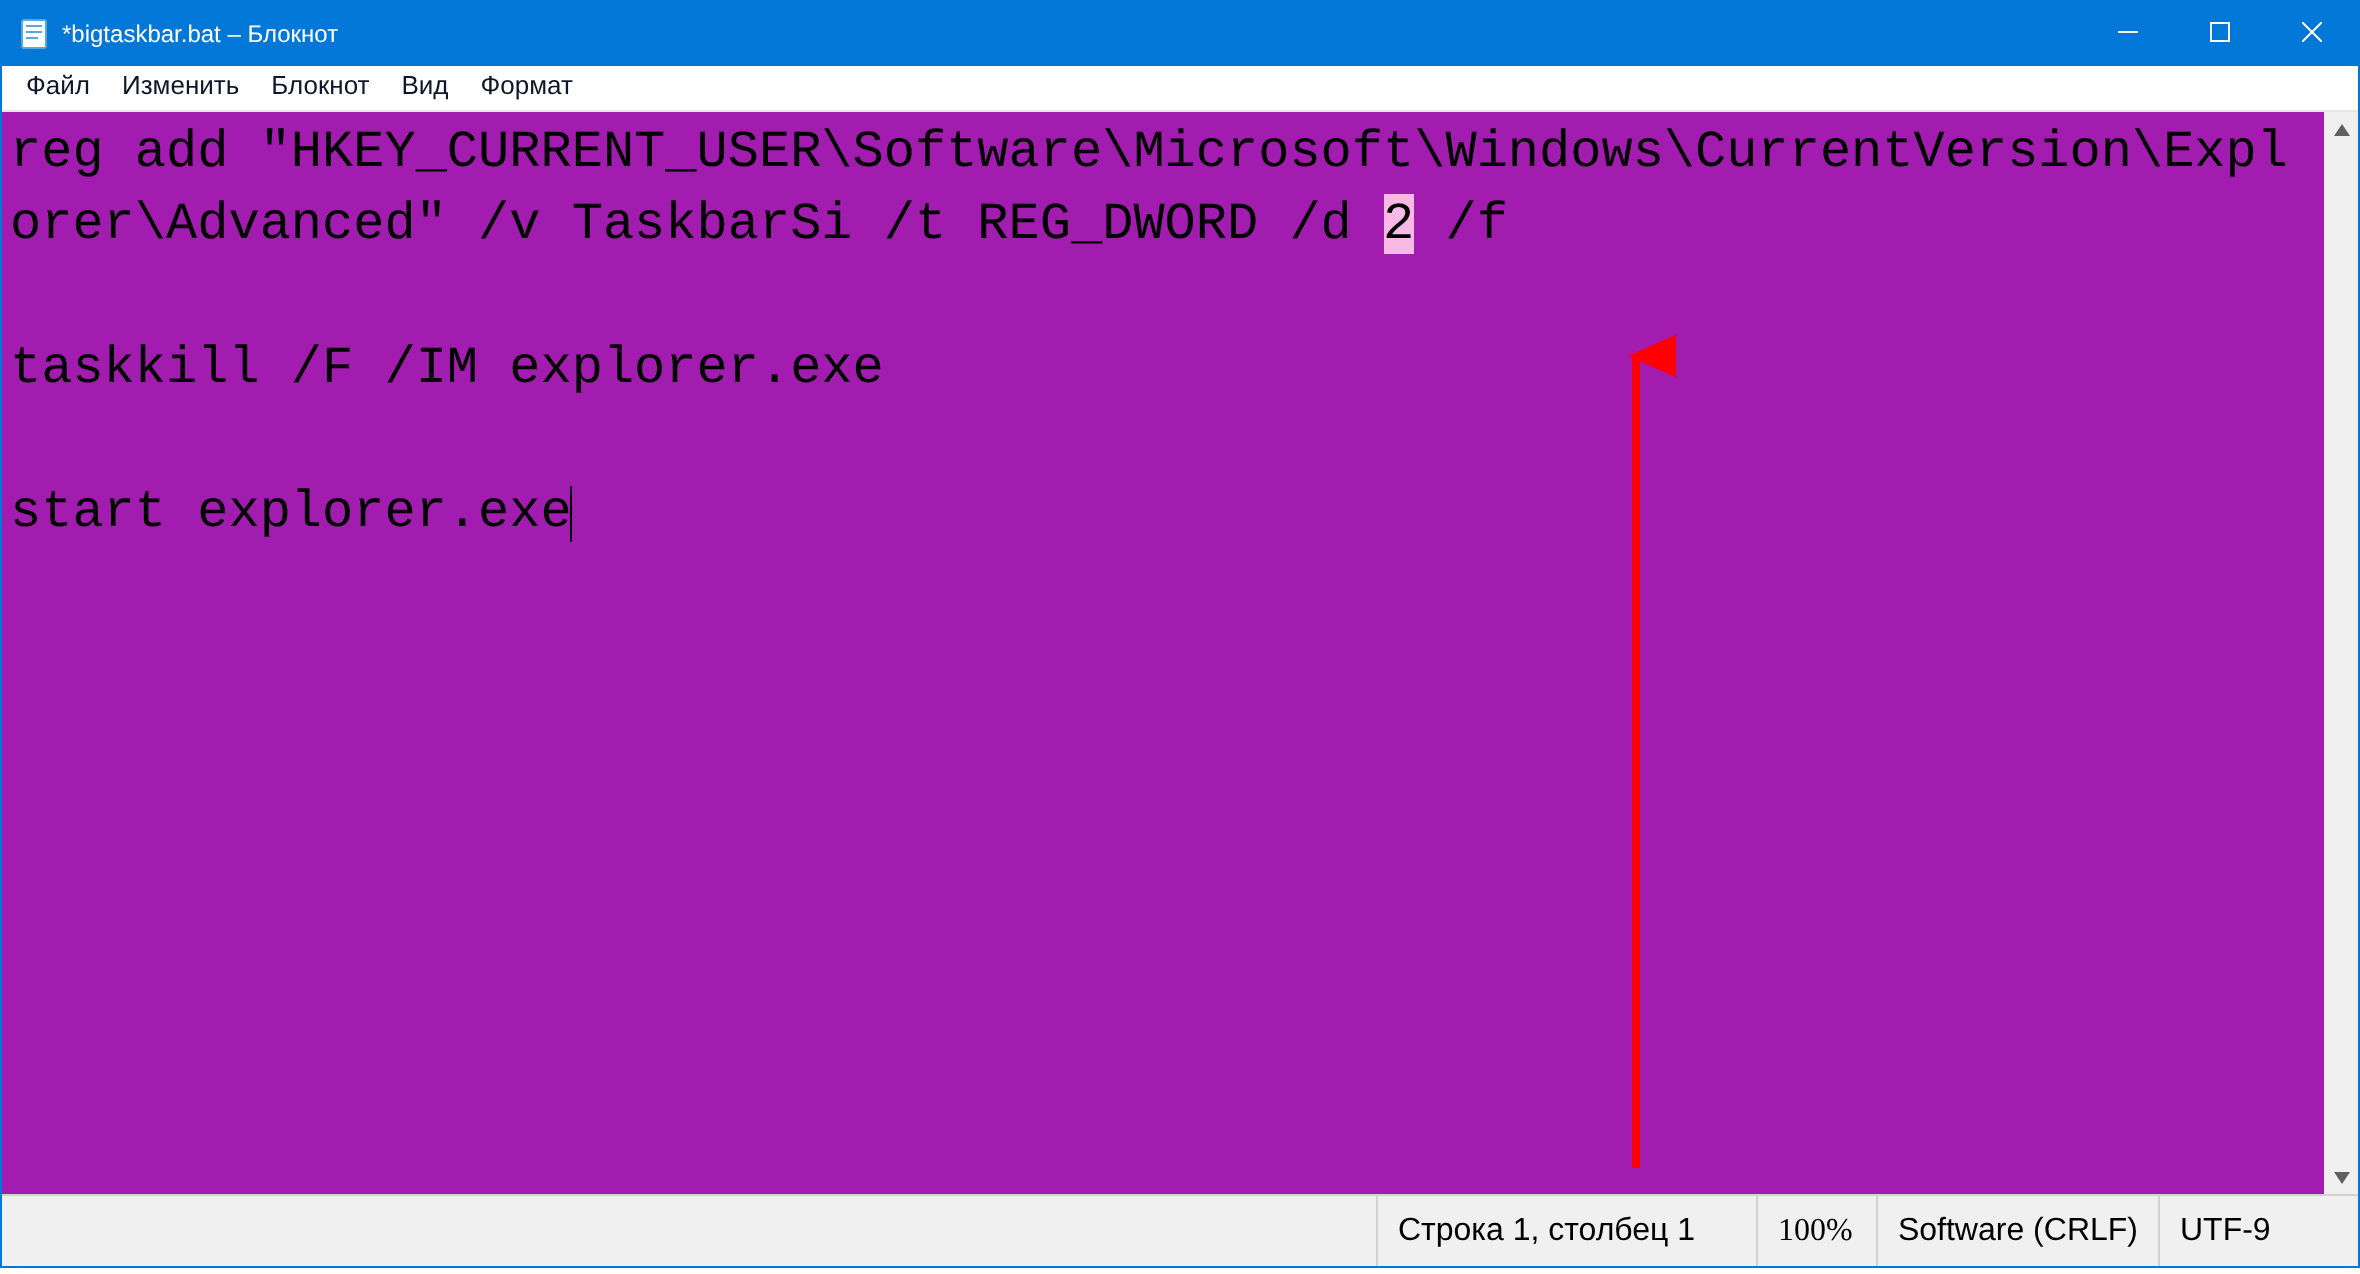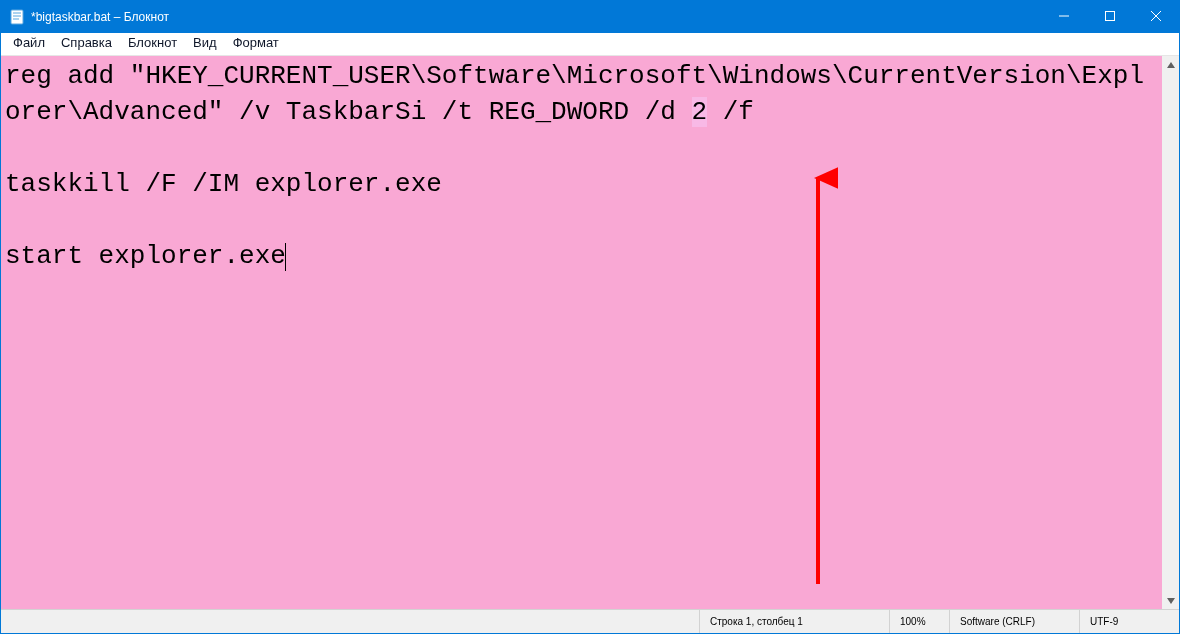--- a/index.html
+++ b/index.html
@@ -78,21 +78,21 @@
     }
     .editor {
       flex: 1;
       padding: 2px 4px;
       font-family: Consolas, "Courier New", monospace;
       font-size: 26px;
       line-height: 36px;
       white-space: pre-wrap;
       word-break: break-all;
       color: #000;
-      background: #f9a8d4;
+      background: #a21caf;
       position: relative;
       overflow: hidden;
     }
     .highlight {
       background: #f8b9e6;
     }
     .cursor {
       border-right: 1px solid #000;
       display: inline-block;
       height: 28px;
@@ -111,25 +111,25 @@
       background: #f0f0f0;
       display: flex;
       align-items: center;
       justify-content: center;
       font-size: 9px;
       color: #606060;
     }
     .scroll-track { flex: 1; background: #f0f0f0; }
     
     .statusbar {
-      height: 24px;
+      height: 36px;
       background: #f0f0f0;
       border-top: 1px solid #d2d2d2;
       display: flex;
-      font-size: 10px;
+      font-size: 16px;
       color: #000;
       user-select: none;
       padding-left: 19px;
     }
     .status-cell {
       padding: 3px 10px;
       border-left: 1px solid #d2d2d2;
       white-space: nowrap;
       display: flex;
       align-items: center;
@@ -173,21 +173,21 @@
         <svg width="10" height="10" viewBox="0 0 10 10">
           <line x1="0" y1="0" x2="10" y2="10" stroke="#fff" stroke-width="1"></line>
           <line x1="10" y1="0" x2="0" y2="10" stroke="#fff" stroke-width="1"></line>
         </svg>
       </div>
     </div>
   </div>
 
   <div class="menubar">
     <div class="menu-item">Файл</div>
-    <div class="menu-item">Справка</div>
+    <div class="menu-item">Изменить</div>
     <div class="menu-item">Блокнот</div>
     <div class="menu-item">Вид</div>
     <div class="menu-item">Формат</div>
   </div>
 
   <div class="editor-wrap">
     <div class="editor"><span>reg add "HKEY_CURRENT_USER\Software\Microsoft\Windows\CurrentVersion\Explorer\Advanced" /v TaskbarSi /t REG_DWORD /d </span><span class="highlight">2</span><span> /f</span>
 
 <span>taskkill /F /IM explorer.exe</span>
 
@@ -212,18 +212,18 @@
           <polygon points="0,9 8,9 4,0" fill="#ff0000"></polygon>
         </marker>
       </defs>
       <line x1="20" y1="420" x2="20" y2="14" stroke="#ff0000" stroke-width="4" marker-end="url(#arrowhead)"></line>
     </svg>
   </div>
 
   <div class="statusbar">
     <div class="status-spacer"></div>
     <div class="status-cell" style="min-width:190px;">Строка 1, столбец 1</div>
-    <div class="status-cell" style="min-width:60px;">100%</div>
+    <div class="status-cell" style="min-width:60px;font-family:Liberation Serif, serif;">100%</div>
     <div class="status-cell" style="min-width:130px;">Software (CRLF)</div>
     <div class="status-cell" style="min-width:100px;">UTF-9</div>
   </div>
 
 </div>
 
 </body></html>

